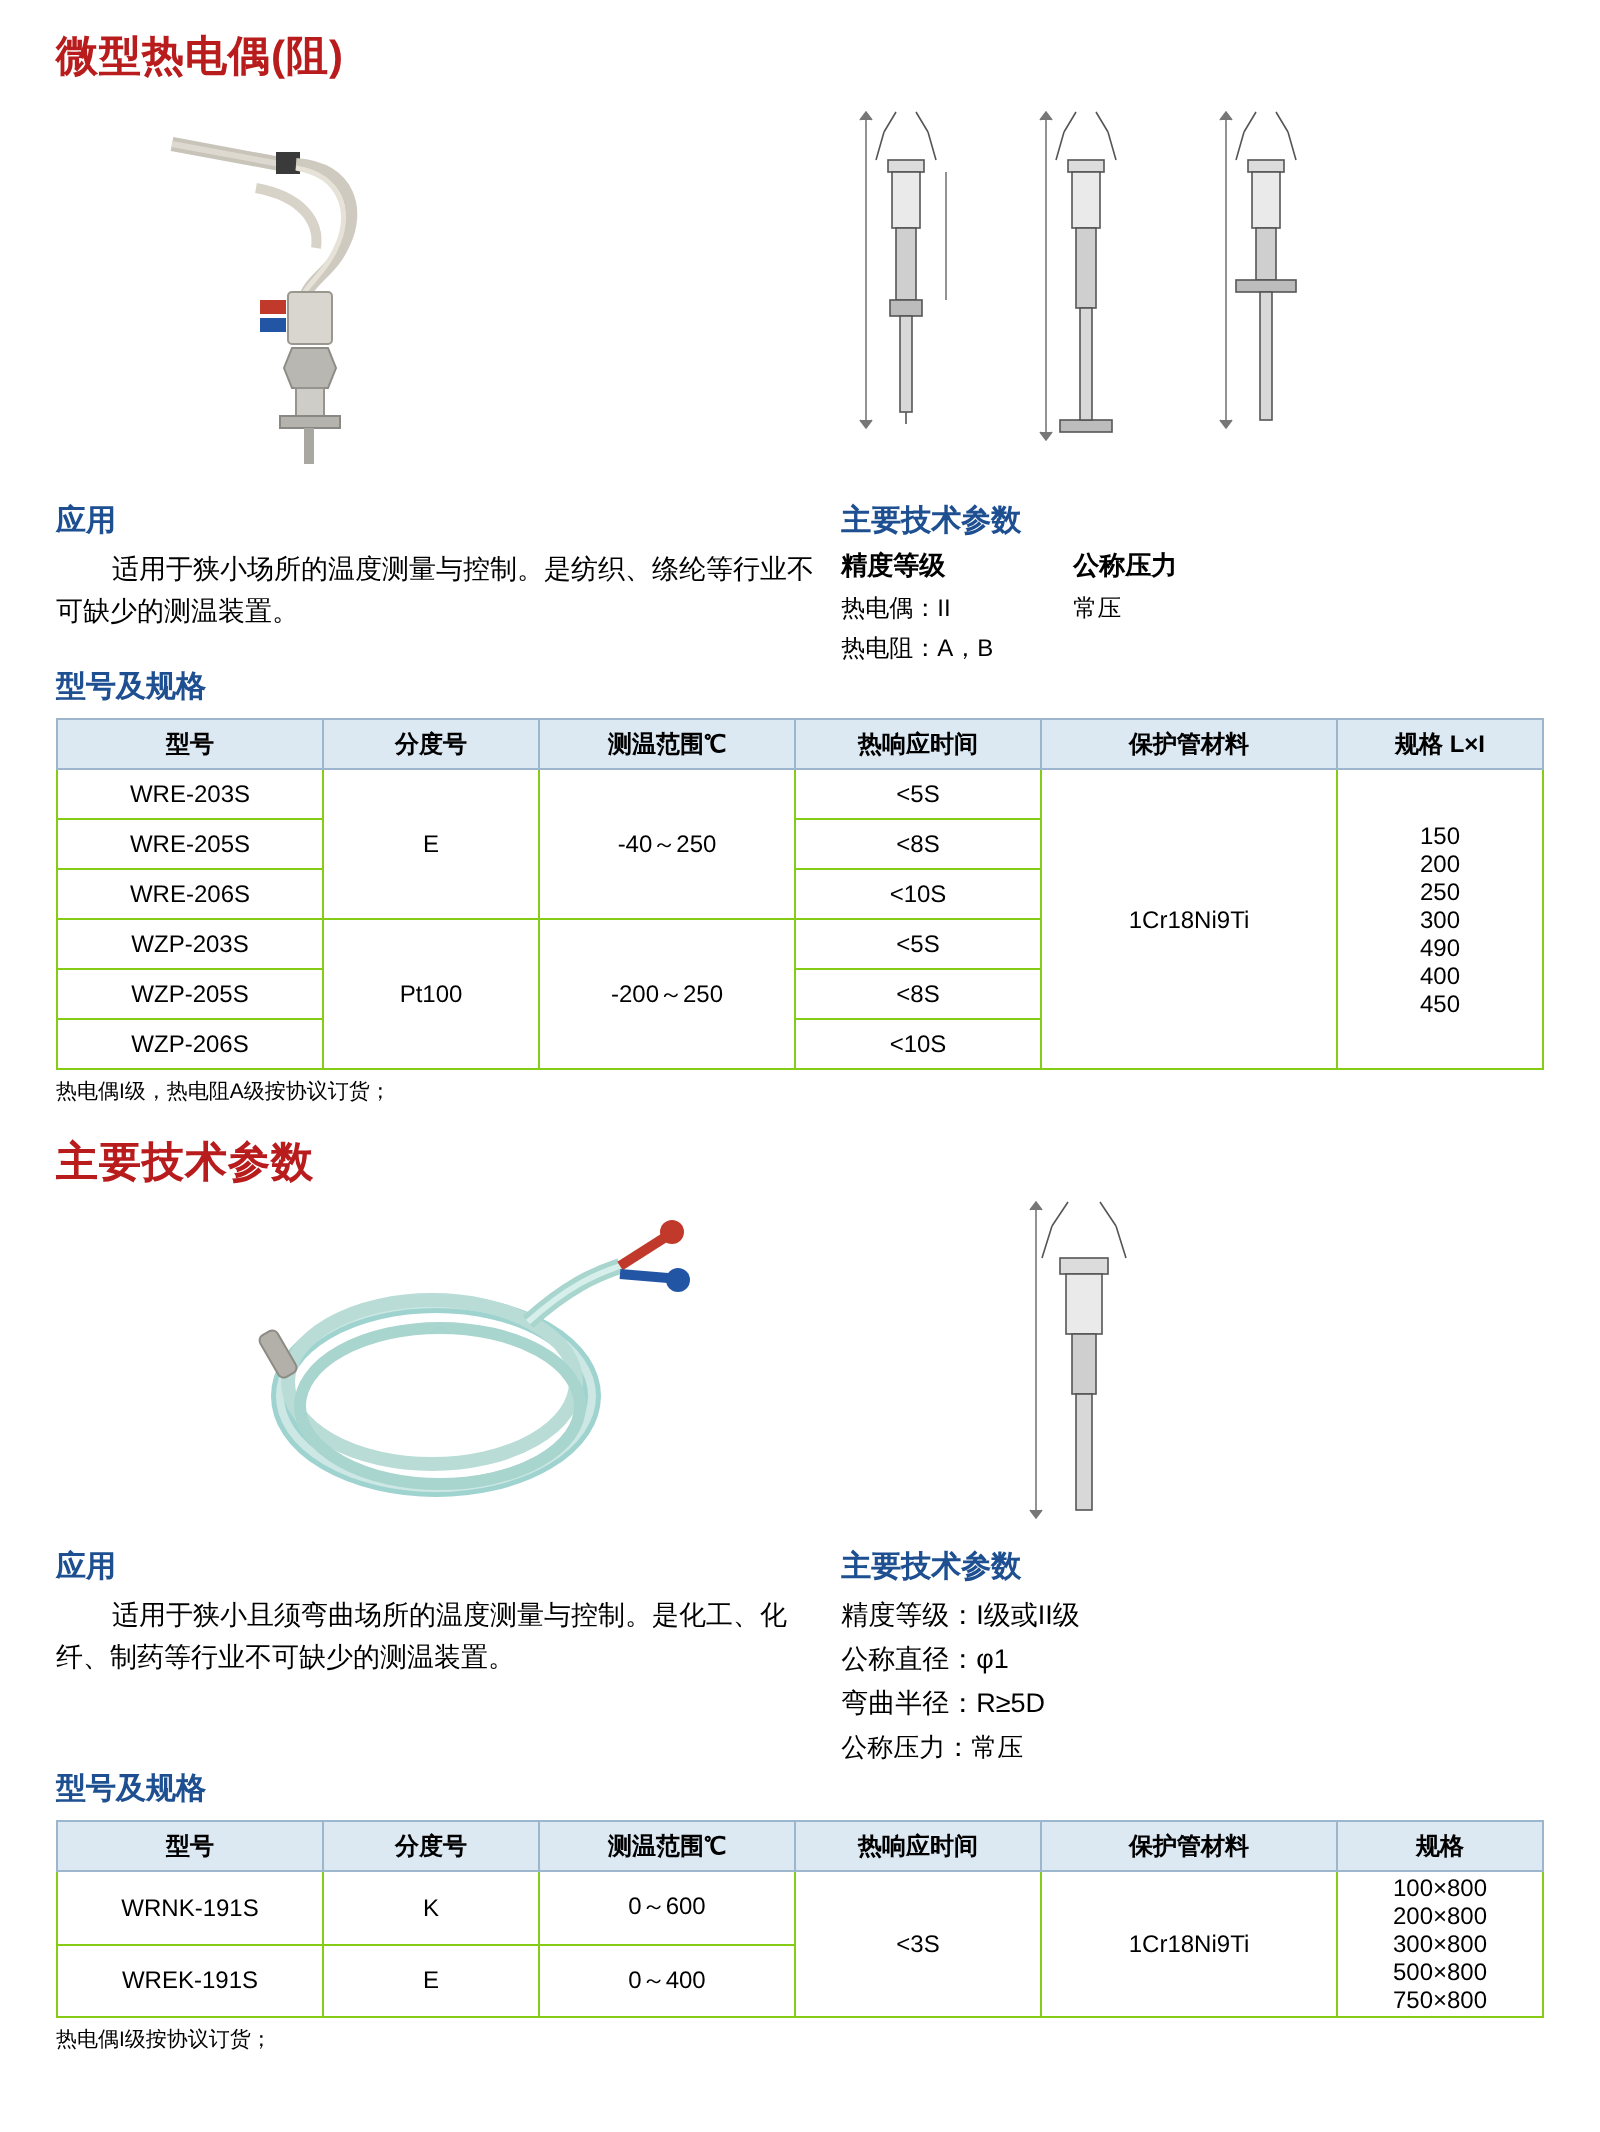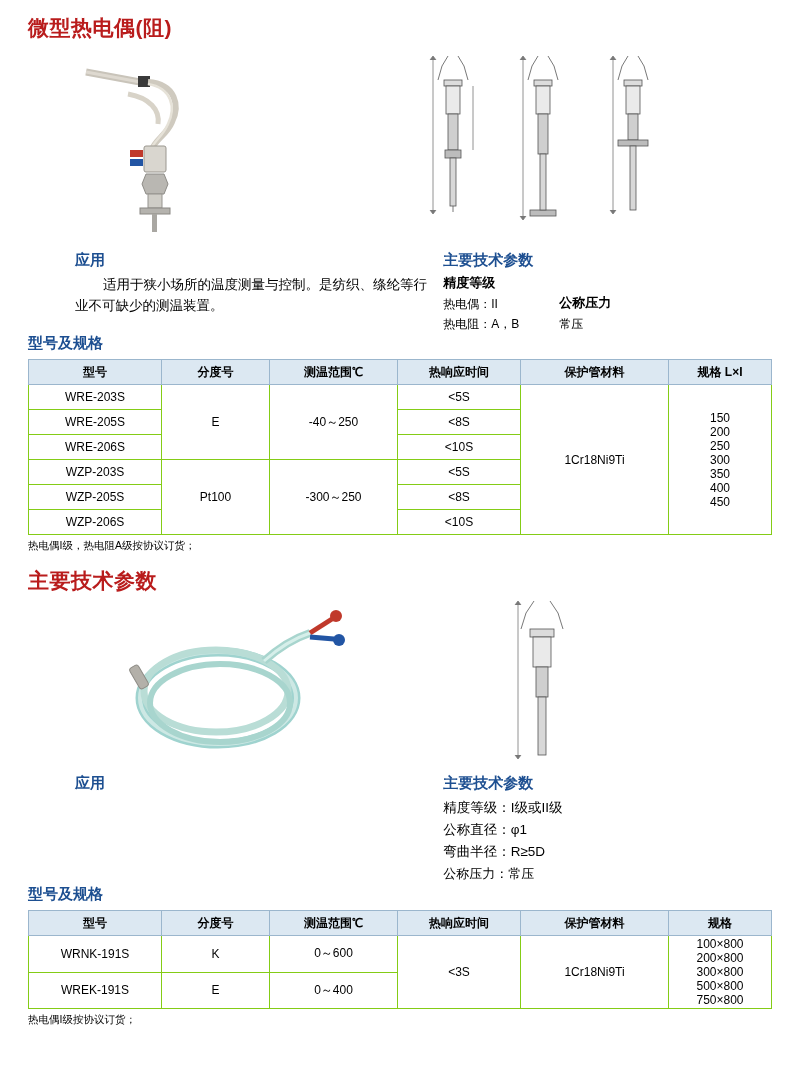--- a/index.html
+++ b/index.html
@@ -77,21 +77,20 @@
     width: 140px;
     height: 170px;
   }
 
   
   .info-row {
     position: relative;
     display: flex;
     gap: 12px;
     margin-top: 4px;
-    margin-left: 47px;
   }
   .info-col-left {
     width: 390px;
   }
   .info-col-right {
     width: 360px;
   }
   .para {
     font-size: 13.5px;
     line-height: 21px;
@@ -103,21 +102,20 @@
   }
   .spec-line {
     font-size: 12px;
     line-height: 20px;
     margin: 0;
   }
   .spec-grid {
     display: flex;
     gap: 40px;
     margin-top: 4px;
-    align-items: flex-end;
   }
   .spec-strong {
     font-weight: bold;
     font-size: 13px;
     margin-bottom: 2px;
   }
 
   
   table.spec-table {
     border-collapse: collapse;
@@ -273,36 +271,36 @@
       <tr>
         <td>WRE-203S</td>
         <td rowspan="3">E</td>
         <td rowspan="3">-40～250</td>
         <td>&lt;5S</td>
         <td rowspan="6">1Cr18Ni9Ti</td>
         <td rowspan="6" class="multi-line" style="white-space:pre-line">150
 200
 250
 300
-350
+490
 400
 450</td>
       </tr>
       <tr>
         <td>WRE-205S</td>
         <td>&lt;8S</td>
       </tr>
       <tr>
         <td>WRE-206S</td>
         <td>&lt;10S</td>
       </tr>
       <tr>
         <td>WZP-203S</td>
         <td rowspan="3">Pt100</td>
-        <td rowspan="3">-300～250</td>
+        <td rowspan="3">-200～250</td>
         <td>&lt;5S</td>
       </tr>
       <tr>
         <td>WZP-205S</td>
         <td>&lt;8S</td>
       </tr>
       <tr>
         <td>WZP-206S</td>
         <td>&lt;10S</td>
       </tr>
@@ -345,20 +343,21 @@
         <rect x="60" y="102" width="8" height="58" fill="#d8d8d8"></rect>
         <path d="M40,10 L40,160" stroke="#777"></path>
         <path d="M37,10 l3,-4 l3,4 M37,160 l3,4 l3,-4" fill="#777" stroke="#777"></path>
       </g>
     </svg>
   </div>
 
   <div class="info-row">
     <div class="info-col-left">
       <h2 class="sub-title">应用</h2>
+      <p class="para indent">适用于狭小且须弯曲场所的温度测量与控制。是化工、化纤、制药等行业不可缺少的测温装置。</p>
     </div>
     <div class="info-col-right">
       <h2 class="sub-title">主要技术参数</h2>
       <div class="spec-line" style="font-size:13.5px;line-height:22px">精度等级：I级或II级</div>
       <div class="spec-line" style="font-size:13.5px;line-height:22px">公称直径：φ1</div>
       <div class="spec-line" style="font-size:13.5px;line-height:22px">弯曲半径：R≥5D</div>
       <div class="spec-line" style="font-size:13px;line-height:22px">公称压力：常压</div>
     </div>
   </div>
 

